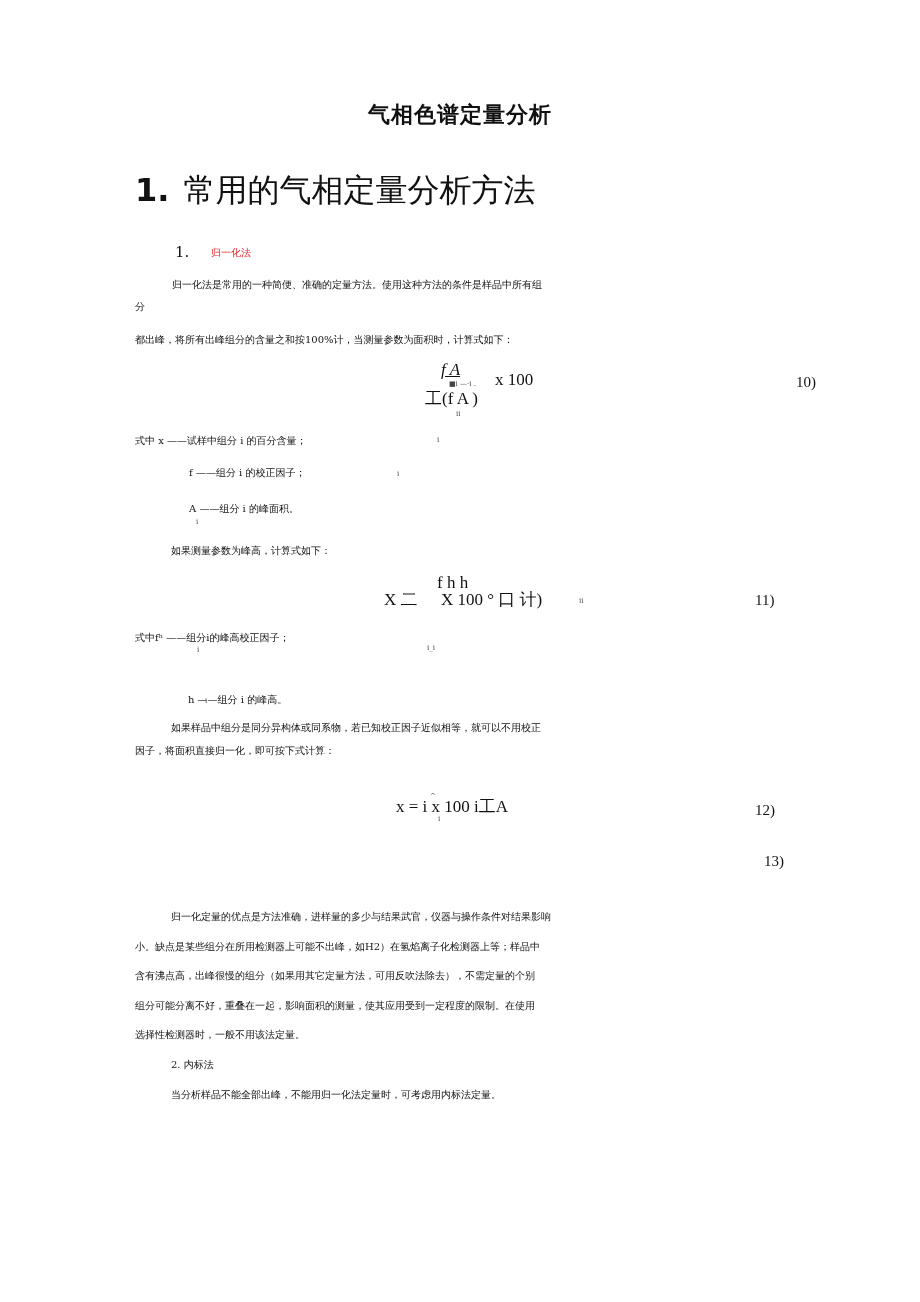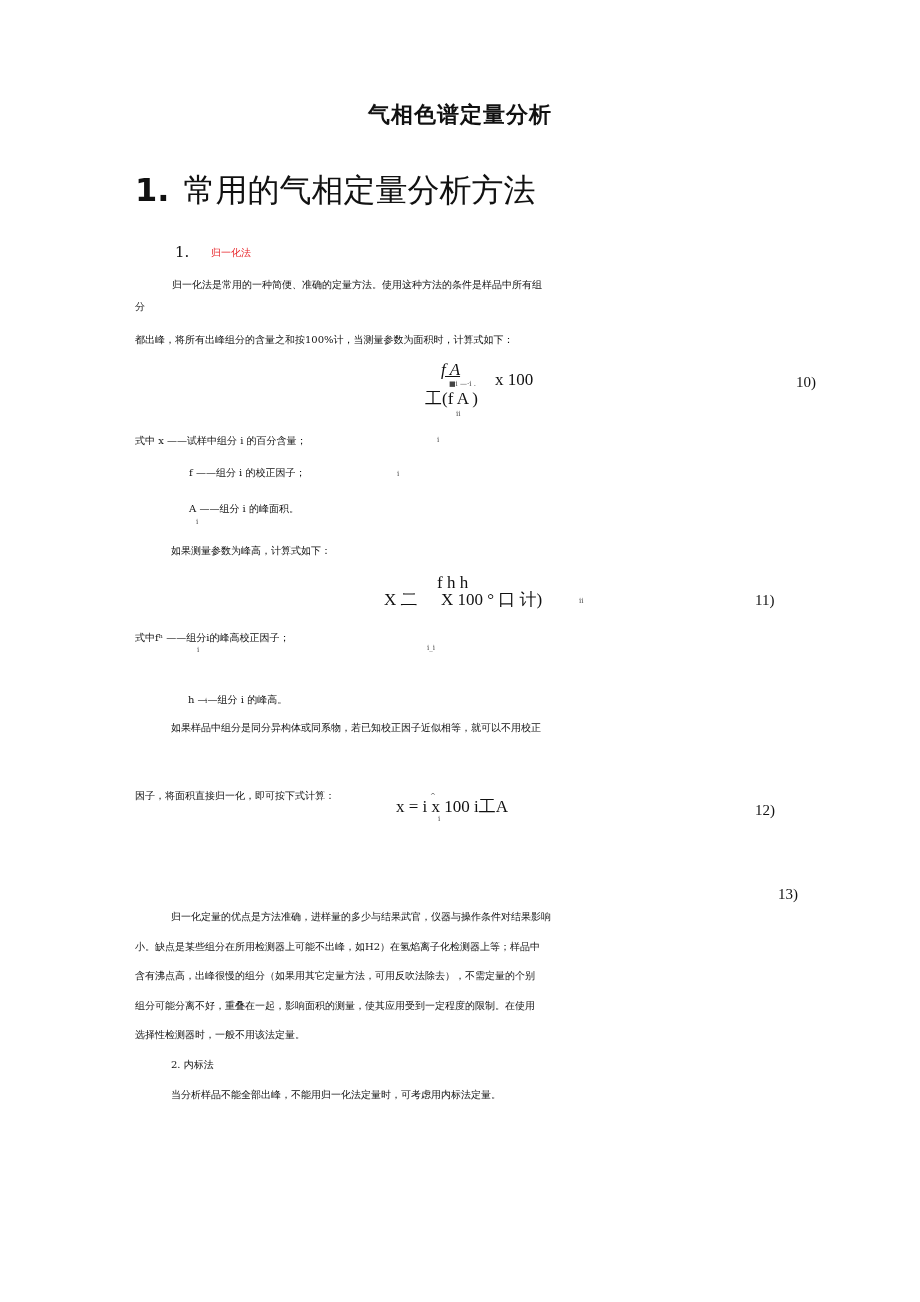--- a/index.html
+++ b/index.html
@@ -68,27 +68,27 @@
   <div class="abs math" style="left:441px; top:588px;">X 100 °    口 计)</div>
   <div class="abs tiny" style="left:579px; top:597px;">ii</div>
   <div class="abs eqnum" style="left:755px; top:592px;text-align:right;">11)</div>
 
   <div class="abs body-text" style="left:135px; top:627px;">式中fʰ  ——组分i的峰高校正因子；</div>
   <div class="abs tiny" style="left:197px; top:646px;">i</div>
   <div class="abs body-text" style="left:188px; top:677px;margin-top:12px;">h ——组分  i  的峰高。</div>
   <div class="abs tiny" style="left:205px; top:697px;">i</div>
 
   <div class="abs body-text" style="left:171px; top:717px;">如果样品中组分是同分异构体或同系物，若已知校正因子近似相等，就可以不用校正</div>
-  <div class="abs body-text" style="left:135px; top:785px;font-family:Liberation Serif, serif;">因子，将面积直接归一化，即可按下式计算：</div>
+  <div class="abs body-text" style="left:135px; top:740px;font-family:Liberation Serif, serif;">因子，将面积直接归一化，即可按下式计算：</div>
 
   <div class="abs math" style="left:384px; top:795px;margin-left:12px;">x =  i x 100 i工A</div>
   <div class="abs tiny" style="left:430px; top:792px;">^</div>
   <div class="abs tiny" style="left:438px; top:815px;">i</div>
   <div class="abs eqnum" style="left:755px; top:802px;">12)</div>
-  <div class="abs eqnum" style="left:764px; top:886px;margin-left:14px;">13)</div>
+  <div class="abs eqnum" style="left:764px; top:853px;">13)</div>
 
   <div class="abs body-text" style="left:171px; top:906px;text-align:center;">归一化定量的优点是方法准确，进样量的多少与结果武官，仪器与操作条件对结果影响</div>
   <div class="abs body-text" style="left:135px; top:936px;">小。缺点是某些组分在所用检测器上可能不出峰，如H2）在氢焰离子化检测器上等；样品中</div>
   <div class="abs body-text" style="left:135px; top:965px;">含有沸点高，出峰很慢的组分（如果用其它定量方法，可用反吹法除去），不需定量的个别</div>
   <div class="abs body-text" style="left:135px; top:995px;">组分可能分离不好，重叠在一起，影响面积的测量，使其应用受到一定程度的限制。在使用</div>
   <div class="abs body-text" style="left:135px; top:1024px;">选择性检测器时，一般不用该法定量。</div>
 
   <div class="abs body-text" style="left:171px; top:1054px;">
     <span>2.</span>
     <span>内标法</span>

